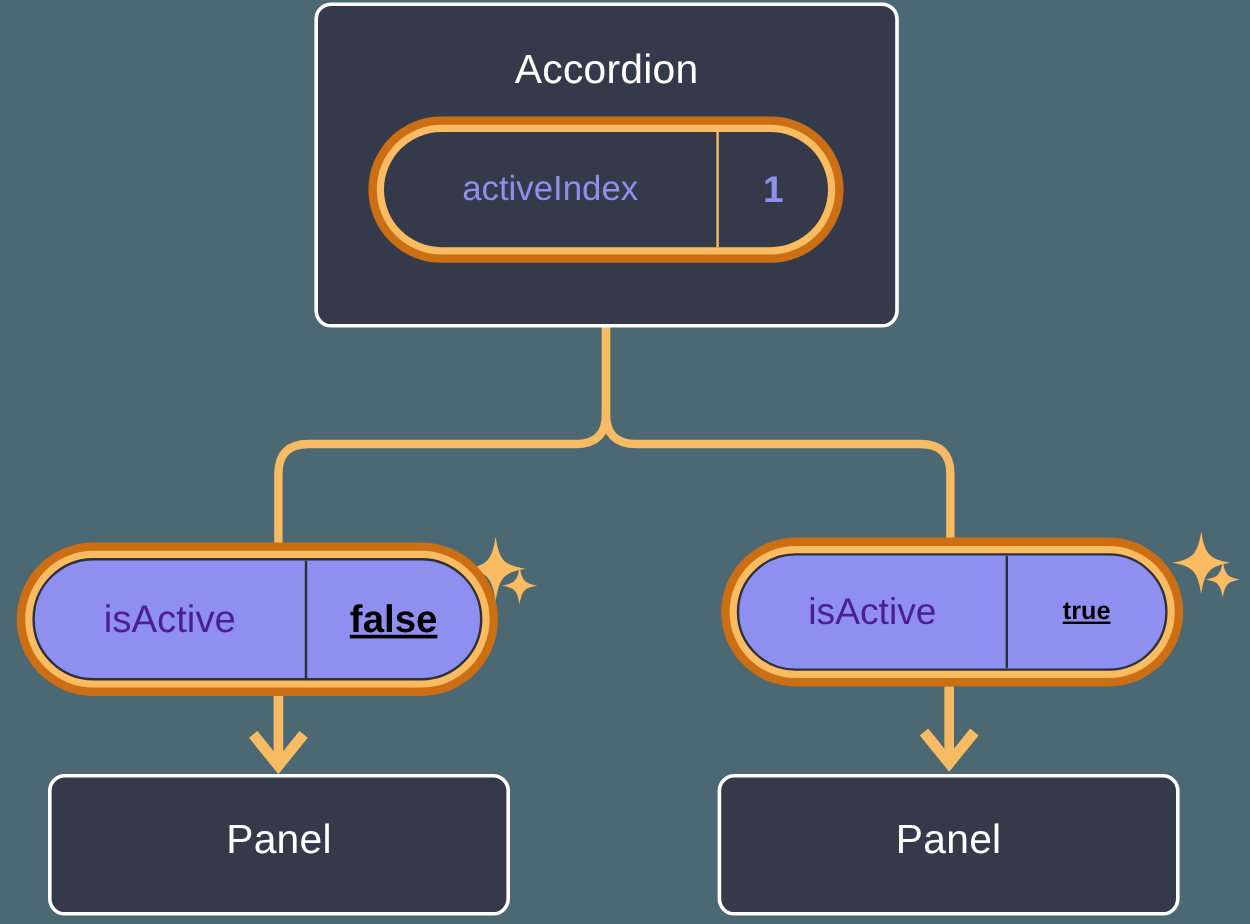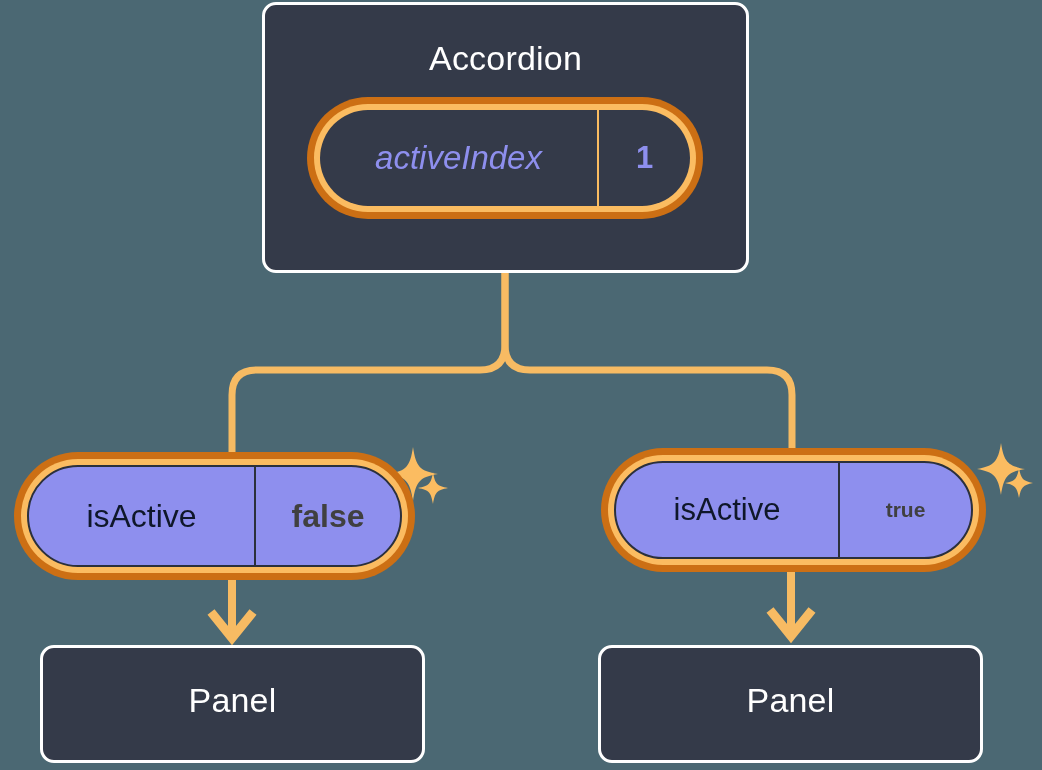--- a/index.html
+++ b/index.html
@@ -114,26 +114,27 @@
   .pill-inner.dark .pill-divider {
     background: #fbbc61;
   }
 
   
   .pill-inner.purple {
     background: #8e8fee;
     border: 2px solid #2b303c;
   }
   .pill-inner.purple .pill-key {
-    color: #0f172a;
+    color: #4c1d95;
     font-weight: 400;
   }
   .pill-inner.purple .pill-val {
-    color: #404040;
+    color: #000000;
     font-weight: 700;
+    text-decoration: underline;
   }
   .pill-inner.purple .pill-divider {
     background: #2b303c;
   }
 
   .pill-key, .pill-val {
     display: flex;
     align-items: center;
     justify-content: center;
     white-space: nowrap;
@@ -145,22 +146,21 @@
 
   
   #pill-accordion {
     left: 307px;
     top: 97px;
     width: 396px;
     height: 122px;
   }
   #pill-accordion .pill-key {
     width: 277px;
-    font-size: 33px;
-    font-style: italic;
+    font-size: 29px;
   }
   #pill-accordion .pill-val {
     flex: 1;
     font-size: 31px;
   }
 
   
   #pill-left {
     left: 14px;
     top: 452px;

